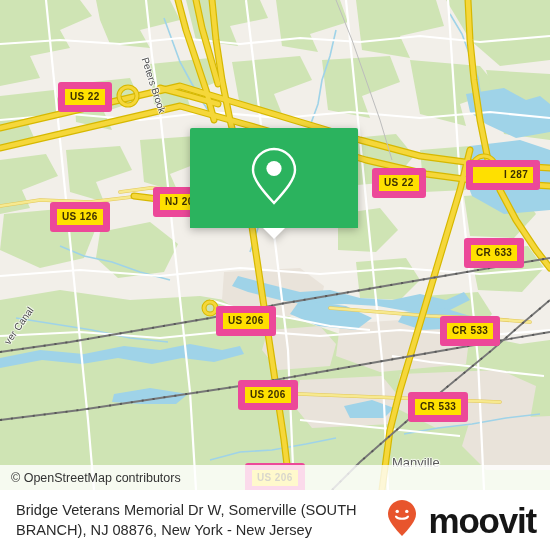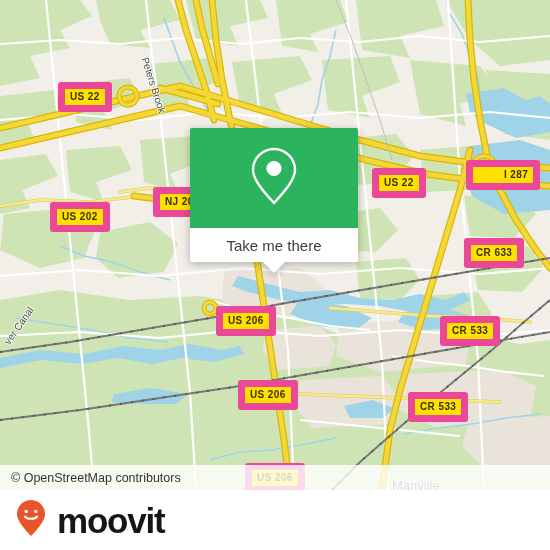--- a/index.html
+++ b/index.html
@@ -58,21 +58,20 @@
 
   .placename {
     position: absolute;
     color: #5a5a5a;
     font-family: "Liberation Sans", sans-serif;
     font-size: 13px;
     white-space: nowrap;
     text-shadow:
        1px 0 1px #ffffff, -1px 0 1px #ffffff,
        0 1px 1px #ffffff, 0 -1px 1px #ffffff;
-    margin-top: 23px;
   }
 
   .streetlabel {
     position: absolute;
     color: #4a4a4a;
     font-family: "Liberation Sans", sans-serif;
     font-size: 10px;
     white-space: nowrap;
     text-shadow:
        1px 0 1px #ffffff, -1px 0 1px #ffffff,
@@ -367,53 +366,51 @@
         </g>
       </g>
     </svg>
 
     <div class="streetlabel" style="left:150px; top:56px; transform: rotate(72deg); transform-origin: left top;">Peters Brook</div>
     <div class="streetlabel" style="left:2px; top:340px; transform: rotate(-55deg); transform-origin: left top;">ver Canal</div>
 
     <div class="placename" style="left:392px; top:455px;">Manville</div>
 
     <div class="shield" style="left:58px; top:82px;">US 22</div>
-    <div class="shield" style="left:50px; top:202px;">US 202</div>
+    <div class="shield" style="left:50px; top:202px;">US 126</div>
     <div class="shield" style="left:153px; top:187px;">NJ 20</div>
     <div class="shield" style="left:372px; top:168px;">US 22</div>
     <div class="shield" style="left:466px; top:160px;padding-left:31px;">I 287</div>
     <div class="shield" style="left:464px; top:238px;">CR 633</div>
     <div class="shield" style="left:216px; top:306px;">US 206</div>
     <div class="shield" style="left:440px; top:316px;">CR 533</div>
     <div class="shield" style="left:238px; top:380px;">US 206</div>
     <div class="shield" style="left:408px; top:392px;">CR 533</div>
     <div class="shield" style="left:245px; top:463px;">US 206</div>
 
     <div class="card">
       <div class="card-top">
         <span>
           <svg width="48" height="60" viewBox="0 0 48 60" aria-hidden="true">
             <path d="M24,3 C12.4,3 3,12.4 3,24 C3,33 12,44 24,57
                      C36,44 45,33 45,24 C45,12.4 35.6,3 24,3 Z" fill="none" stroke="#ffffff" stroke-width="2.4"></path>
             <circle cx="24" cy="22.5" r="7.6" fill="#ffffff"></circle>
           </svg>
         </span>
       </div>
-      <div class="card-bottom">
-        <span>Take me there</span>
-      </div>
       <div class="card-pointer"></div>
     </div>
 
     <div class="attrib">
       <span>© OpenStreetMap contributors</span>
     </div>
   </div>
 
   <div class="footer">
+    <div class="footer-text">Bridge Veterans Memorial Dr W, Somerville (SOUTH BRANCH), NJ 08876, New York - New Jersey</div>
     <div class="brand">
       <span>
         <svg width="30" height="38" viewBox="0 0 30 38" aria-hidden="true">
           <path d="M15,1 C7.3,1 1,7.3 1,15 C1,22 8,29.5 15,37
                    C22,29.5 29,22 29,15 C29,7.3 22.7,1 15,1 Z" fill="#e8552d"></path>
           <circle cx="10.2" cy="12.4" r="1.7" fill="#ffffff"></circle>
           <circle cx="19.8" cy="12.4" r="1.7" fill="#ffffff"></circle>
           <path d="M9,17.6 C11,20.6 19,20.6 21,17.6" fill="none" stroke="#ffffff" stroke-width="2" stroke-linecap="round"></path>
         </svg>
       </span>

